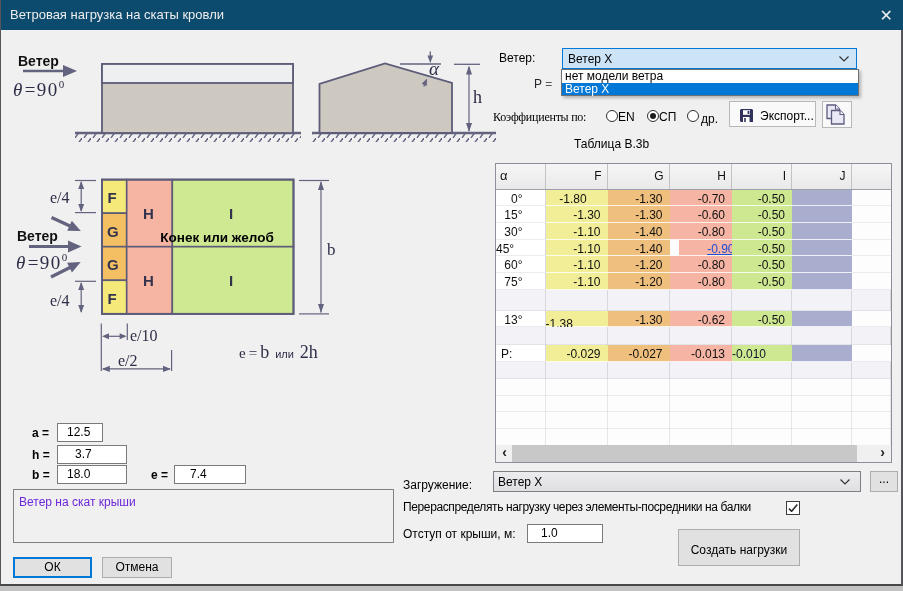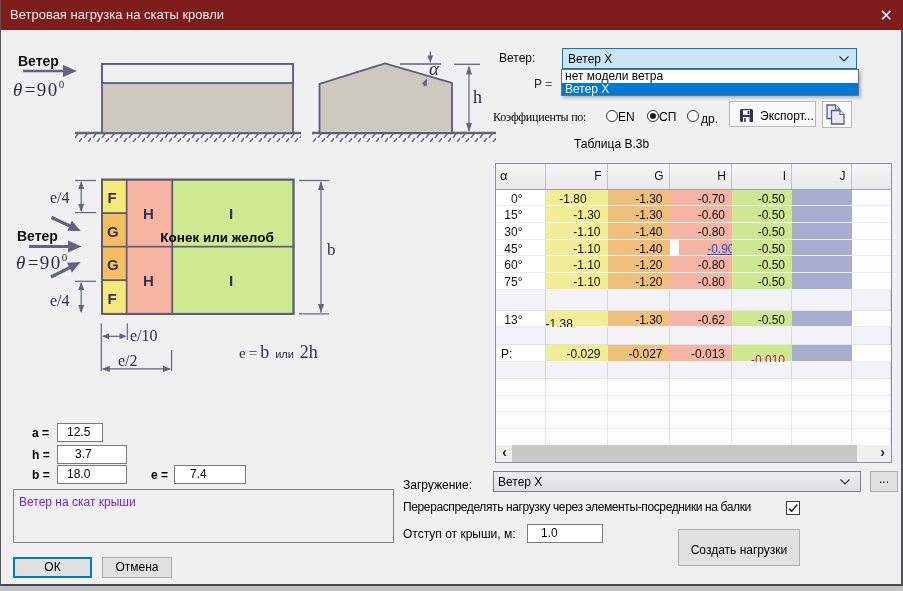--- a/index.html
+++ b/index.html
@@ -1,20 +1,20 @@
 <!DOCTYPE html>
 <html><head>
 <meta charset="utf-8">
 <style>
   html,body{margin:0;padding:0;}
   body{width:903px;height:591px;overflow:hidden;font-family:"Liberation Sans",sans-serif;background:#c3c3c3;}
   .win{position:absolute;left:0;top:0;width:903px;height:586px;background:#f0f0f0;
        border-left:1px solid #56565a;border-right:2px solid #56565a;border-bottom:2px solid #48484a;
        box-sizing:border-box;}
-  .titlebar{position:absolute;left:0;top:0;width:903px;height:30px;background:#7f1d1d;box-sizing:border-box;}
+  .titlebar{position:absolute;left:0;top:0;width:903px;height:30px;background:#0c4a6e;box-sizing:border-box;}
   .title{position:absolute;left:9px;top:7px;font-size:13px;color:#ededed;}
   .closex{position:absolute;right:11px;top:6px;font-size:16px;color:#f0f0f0;}
   .lbl{position:absolute;font-size:12px;color:#000;white-space:nowrap;}
   .inp{position:absolute;background:#fff;border:1px solid #7a7a7a;box-sizing:border-box;
        font-size:12px;color:#000;line-height:17px;padding-left:9px;}
   .btn{position:absolute;background:#e1e1e1;border:1px solid #adadad;box-sizing:border-box;
        font-size:12px;color:#000;text-align:center;}
 </style>
 </head>
 <body>
@@ -210,21 +210,21 @@
  <div style="position:absolute;left:0;top:58.96px;width:395px;height:16.73px;">
   <div style="position:absolute;left:0;top:0;width:49.5px;height:16.73px;background:#fff;border-right:1px solid rgba(170,170,182,0.45);border-bottom:1px solid #ececf0;box-sizing:border-box;font-size:12px;color:#111;text-align:right;padding:2px 22px 0 0;">30°</div>
   <div style="position:absolute;left:49.5px;top:0;width:62.0px;height:16.73px;background:#f1ee97;border-bottom:1px solid rgba(255,255,255,0.8);box-sizing:border-box;font-size:12px;color:#111;text-align:right;padding:2px 7px 0 0;">-1.10</div>
   <div style="position:absolute;left:111.5px;top:0;width:62.0px;height:16.73px;background:#efbf7e;border-bottom:1px solid rgba(255,255,255,0.8);box-sizing:border-box;font-size:12px;color:#111;text-align:right;padding:2px 7px 0 0;">-1.40</div>
   <div style="position:absolute;left:173.5px;top:0;width:62.5px;height:16.73px;background:#f5b4a4;border-bottom:1px solid rgba(255,255,255,0.8);box-sizing:border-box;font-size:12px;color:#111;text-align:right;padding:2px 7px 0 0;">-0.80</div>
   <div style="position:absolute;left:236.0px;top:0;width:60.0px;height:16.73px;background:#cee892;border-bottom:1px solid rgba(255,255,255,0.8);box-sizing:border-box;font-size:12px;color:#111;text-align:right;padding:2px 7px 0 0;">-0.50</div>
   <div style="position:absolute;left:296.0px;top:0;width:59.5px;height:16.73px;background:#a9aecf;border-bottom:1px solid rgba(255,255,255,0.8);box-sizing:border-box;"></div>
   <div style="position:absolute;left:355.5px;top:0;width:39.5px;height:16.73px;background:#fdfdfe;border-bottom:1px solid #ececf0;box-sizing:border-box;"></div>
  </div>
  <div style="position:absolute;left:0;top:75.69px;width:395px;height:16.73px;">
-  <div style="position:absolute;left:0;top:0;width:49.5px;height:16.73px;background:#fff;border-right:1px solid rgba(170,170,182,0.45);border-bottom:1px solid #ececf0;box-sizing:border-box;font-size:12px;color:#111;text-align:right;padding:2px 22px 0 0;">45°</div>
+  <div style="position:absolute;left:0;top:0;width:49.5px;height:16.73px;background:#fff;border-right:1px solid rgba(170,170,182,0.45);border-bottom:1px solid #ececf0;box-sizing:border-box;font-size:12px;color:#111;padding:2px 22px 0 0;">45°</div>
   <div style="position:absolute;left:49.5px;top:0;width:62.0px;height:16.73px;background:#f1ee97;border-bottom:1px solid rgba(255,255,255,0.8);box-sizing:border-box;font-size:12px;color:#111;text-align:right;padding:2px 7px 0 0;">-1.10</div>
   <div style="position:absolute;left:111.5px;top:0;width:62.0px;height:16.73px;background:#efbf7e;border-bottom:1px solid rgba(255,255,255,0.8);box-sizing:border-box;font-size:12px;color:#111;text-align:right;padding:2px 7px 0 0;">-1.40</div>
   <div style="position:absolute;left:183px;top:0;width:62.5px;height:16.73px;background:#f5b4a4;border-bottom:1px solid rgba(255,255,255,0.8);box-sizing:border-box;font-size:12px;color:#1d4ed8;text-align:right;padding:2px 7px 0 0;text-decoration:underline;">-0.90</div>
   <div style="position:absolute;left:236.0px;top:0;width:60.0px;height:16.73px;background:#cee892;border-bottom:1px solid rgba(255,255,255,0.8);box-sizing:border-box;font-size:12px;color:#111;text-align:right;padding:2px 7px 0 0;">-0.50</div>
   <div style="position:absolute;left:296.0px;top:0;width:59.5px;height:16.73px;background:#a9aecf;border-bottom:1px solid rgba(255,255,255,0.8);box-sizing:border-box;"></div>
   <div style="position:absolute;left:355.5px;top:0;width:39.5px;height:16.73px;background:#fdfdfe;border-bottom:1px solid #ececf0;box-sizing:border-box;"></div>
  </div>
  <div style="position:absolute;left:0;top:92.42px;width:395px;height:16.73px;">
   <div style="position:absolute;left:0;top:0;width:49.5px;height:16.73px;background:#fff;border-right:1px solid rgba(170,170,182,0.45);border-bottom:1px solid #ececf0;box-sizing:border-box;font-size:12px;color:#111;text-align:right;padding:2px 22px 0 0;">60°</div>
   <div style="position:absolute;left:49.5px;top:0;width:62.0px;height:16.73px;background:#f1ee97;border-bottom:1px solid rgba(255,255,255,0.8);box-sizing:border-box;font-size:12px;color:#111;text-align:right;padding:2px 7px 0 0;">-1.10</div>
@@ -268,21 +268,21 @@
   <div style="position:absolute;left:173.5px;top:0;width:62.5px;height:17.4px;border-right:1px solid rgba(170,170,182,0.35);box-sizing:border-box;"></div>
   <div style="position:absolute;left:236.0px;top:0;width:60.0px;height:17.4px;border-right:1px solid rgba(170,170,182,0.35);box-sizing:border-box;"></div>
   <div style="position:absolute;left:296.0px;top:0;width:59.5px;height:17.4px;border-right:1px solid rgba(170,170,182,0.35);box-sizing:border-box;"></div>
   <div style="position:absolute;left:355.5px;top:0;width:39.5px;height:17.4px;border-right:1px solid rgba(170,170,182,0.35);box-sizing:border-box;"></div>
  </div>
  <div style="position:absolute;left:0;top:180.58px;width:395px;height:17.5px;">
   <div style="position:absolute;left:0;top:0;width:49.5px;height:17.5px;background:#fff;border-right:1px solid rgba(170,170,182,0.45);border-bottom:1px solid #ececf0;box-sizing:border-box;font-size:12px;color:#111;padding:2px 0 0 5px;">P:</div>
   <div style="position:absolute;left:49.5px;top:0;width:62.0px;height:17.5px;background:#f1ee97;border-bottom:1px solid rgba(255,255,255,0.8);box-sizing:border-box;font-size:12px;color:#111;text-align:right;padding:2px 7px 0 0;">-0.029</div>
   <div style="position:absolute;left:111.5px;top:0;width:62.0px;height:17.5px;background:#efbf7e;border-bottom:1px solid rgba(255,255,255,0.8);box-sizing:border-box;font-size:12px;color:#111;text-align:right;padding:2px 7px 0 0;">-0.027</div>
   <div style="position:absolute;left:173.5px;top:0;width:62.5px;height:17.5px;background:#f5b4a4;border-bottom:1px solid rgba(255,255,255,0.8);box-sizing:border-box;font-size:12px;color:#111;text-align:right;padding:2px 7px 0 0;">-0.013</div>
-  <div style="position:absolute;left:236.0px;top:0;width:60.0px;height:17.5px;background:#cee892;border-bottom:1px solid rgba(255,255,255,0.8);box-sizing:border-box;font-size:12px;color:#be185d;text-align:right;padding:8px 7px 0 0;">-0.010</div>
+  <div style="position:absolute;left:236.0px;top:0;width:60.0px;height:17.5px;background:#cee892;border-bottom:1px solid rgba(255,255,255,0.8);box-sizing:border-box;font-size:12px;color:#0f172a;padding:2px 7px 0 0;">-0.010</div>
   <div style="position:absolute;left:296.0px;top:0;width:59.5px;height:17.5px;background:#a9aecf;border-bottom:1px solid rgba(255,255,255,0.8);box-sizing:border-box;"></div>
   <div style="position:absolute;left:355.5px;top:0;width:39.5px;height:17.5px;background:#fdfdfe;border-bottom:1px solid #ececf0;box-sizing:border-box;"></div>
  </div>
  <div style="position:absolute;left:0;top:198.08px;width:395px;height:16.8px;background:#f2f2f7;border-bottom:1px solid #e2e2e9;box-sizing:border-box;">
   <div style="position:absolute;left:0.0px;top:0;width:49.5px;height:16.8px;border-right:1px solid rgba(170,170,182,0.35);box-sizing:border-box;"></div>
   <div style="position:absolute;left:49.5px;top:0;width:62.0px;height:16.8px;border-right:1px solid rgba(170,170,182,0.35);box-sizing:border-box;"></div>
   <div style="position:absolute;left:111.5px;top:0;width:62.0px;height:16.8px;border-right:1px solid rgba(170,170,182,0.35);box-sizing:border-box;"></div>
   <div style="position:absolute;left:173.5px;top:0;width:62.5px;height:16.8px;border-right:1px solid rgba(170,170,182,0.35);box-sizing:border-box;"></div>
   <div style="position:absolute;left:236.0px;top:0;width:60.0px;height:16.8px;border-right:1px solid rgba(170,170,182,0.35);box-sizing:border-box;"></div>
   <div style="position:absolute;left:296.0px;top:0;width:59.5px;height:16.8px;border-right:1px solid rgba(170,170,182,0.35);box-sizing:border-box;"></div>

